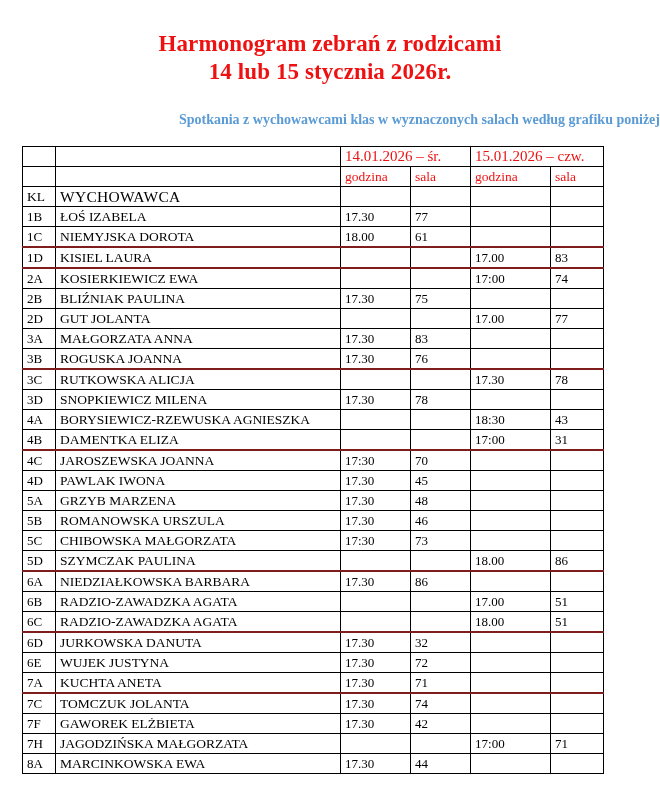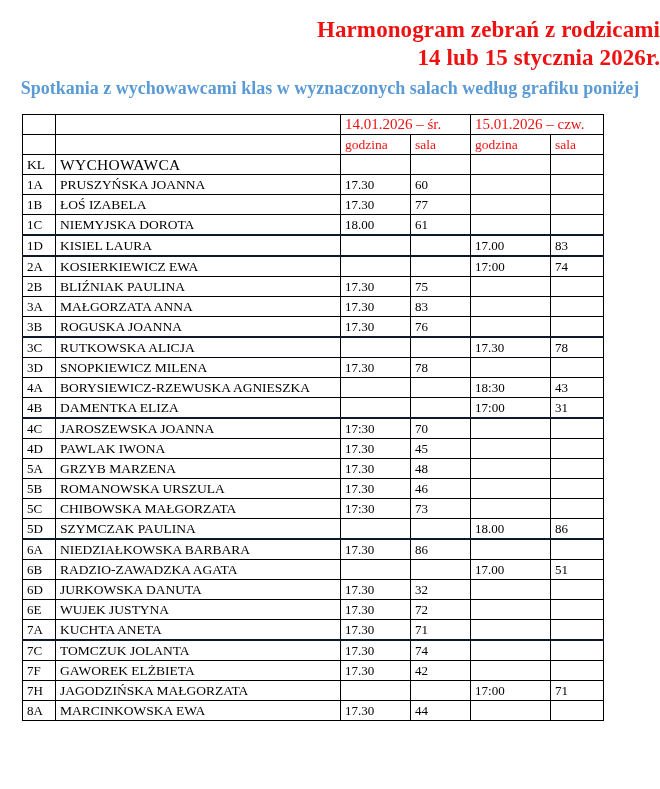--- a/index.html
+++ b/index.html
@@ -16,36 +16,36 @@
 
   .page {
     position: relative;
     width: 660px;
     height: 789px;
     box-sizing: border-box;
   }
 
   
   .title-block {
-    padding-top: 16px;
-    text-align: right;
+    padding-top: 30px;
+    text-align: center;
   }
   .title-line {
     color: #ee1111;
     font-weight: bold;
     font-size: 23px;
     line-height: 28px;
     letter-spacing: 0.1px;
   }
   .subtitle {
-    margin-top: 7px;
-    text-align: center;
+    margin-top: 25px;
+    text-align: right;
     color: #5b9bd5;
     font-weight: bold;
-    font-size: 18px;
+    font-size: 14px;
     line-height: 18px;
   }
 
   
   .table-wrap {
     margin: 17px 0 0 22px;
     width: 581px;
   }
   table.schedule {
     border-collapse: collapse;
@@ -112,21 +112,21 @@
   td.name {
     padding-left: 7px;
     font-size: 13.5px;
   }
   td.val {
     padding-left: 5px;
     font-size: 13px;
   }
 
   
-  tr.sep-gray > td { border-bottom: 2px solid #0f172a; }
+  tr.sep-gray > td { border-bottom: 2px solid #7f1d1d; }
 </style>
 </head>
 <body>
 
 <div class="page">
 
   <div class="title-block">
     <div class="title-line">Harmonogram zebrań z rodzicami</div>
     <div class="title-line">14 lub 15 stycznia 2026r.</div>
   </div>
@@ -162,28 +162,20 @@
           <th class="kl-head">KL</th>
           <th class="name-head">WYCHOWAWCA</th>
           <th class="hdr-blank"></th>
           <th class="hdr-blank"></th>
           <th class="hdr-blank"></th>
           <th class="hdr-blank"></th>
         </tr>
       </thead>
       <tbody id="rows-body">
           <tr>
-            <td class="kl">1A</td>
-            <td class="name">PRUSZYŃSKA JOANNA</td>
-            <td class="val">17.30</td>
-            <td class="val">60</td>
-            <td class="val"></td>
-            <td class="val"></td>
-          </tr>
-          <tr>
             <td class="kl">1B</td>
             <td class="name">ŁOŚ IZABELA</td>
             <td class="val">17.30</td>
             <td class="val">77</td>
             <td class="val"></td>
             <td class="val"></td>
           </tr>
           <tr class="sep-gray">
             <td class="kl">1C</td>
             <td class="name">NIEMYJSKA DOROTA</td>
@@ -210,20 +202,28 @@
           </tr>
           <tr>
             <td class="kl">2B</td>
             <td class="name">BLIŹNIAK PAULINA</td>
             <td class="val">17.30</td>
             <td class="val">75</td>
             <td class="val"></td>
             <td class="val"></td>
           </tr>
           <tr>
+            <td class="kl">2D</td>
+            <td class="name">GUT JOLANTA</td>
+            <td class="val"></td>
+            <td class="val"></td>
+            <td class="val">17.00</td>
+            <td class="val">77</td>
+          </tr>
+          <tr>
             <td class="kl">3A</td>
             <td class="name">MAŁGORZATA ANNA</td>
             <td class="val">17.30</td>
             <td class="val">83</td>
             <td class="val"></td>
             <td class="val"></td>
           </tr>
           <tr class="sep-gray">
             <td class="kl">3B</td>
             <td class="name">ROGUSKA JOANNA</td>
@@ -321,20 +321,28 @@
             <td class="val"></td>
           </tr>
           <tr>
             <td class="kl">6B</td>
             <td class="name">RADZIO-ZAWADZKA AGATA</td>
             <td class="val"></td>
             <td class="val"></td>
             <td class="val">17.00</td>
             <td class="val">51</td>
           </tr>
+          <tr class="sep-gray">
+            <td class="kl">6C</td>
+            <td class="name">RADZIO-ZAWADZKA AGATA</td>
+            <td class="val"></td>
+            <td class="val"></td>
+            <td class="val">18.00</td>
+            <td class="val">51</td>
+          </tr>
           <tr>
             <td class="kl">6D</td>
             <td class="name">JURKOWSKA DANUTA</td>
             <td class="val">17.30</td>
             <td class="val">32</td>
             <td class="val"></td>
             <td class="val"></td>
           </tr>
           <tr>
             <td class="kl">6E</td>

